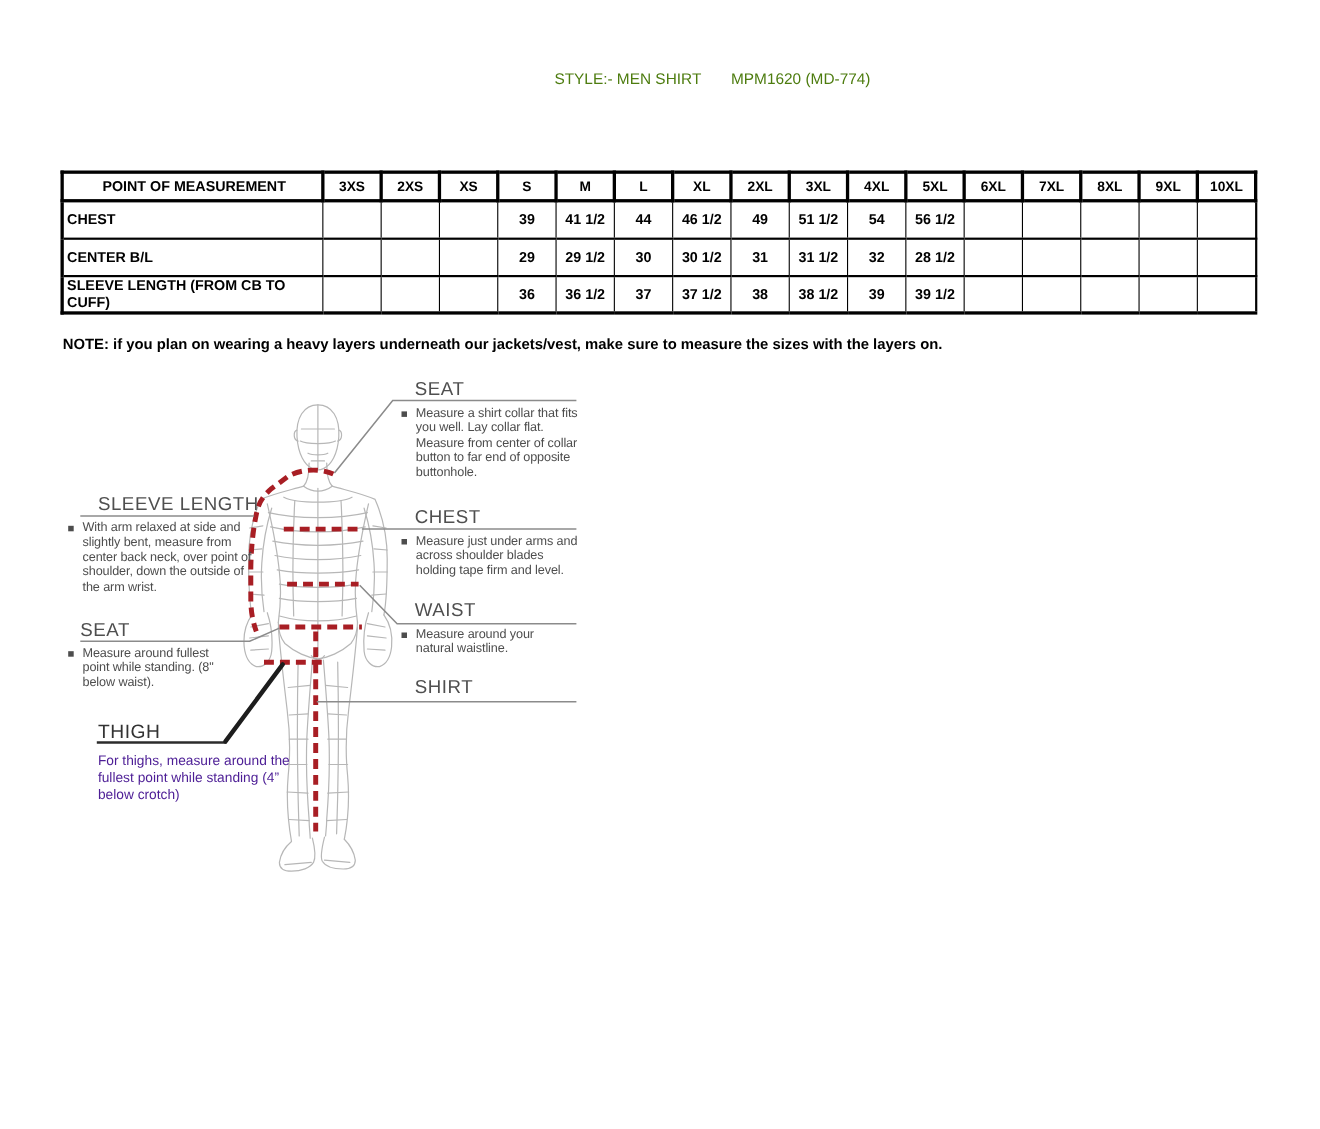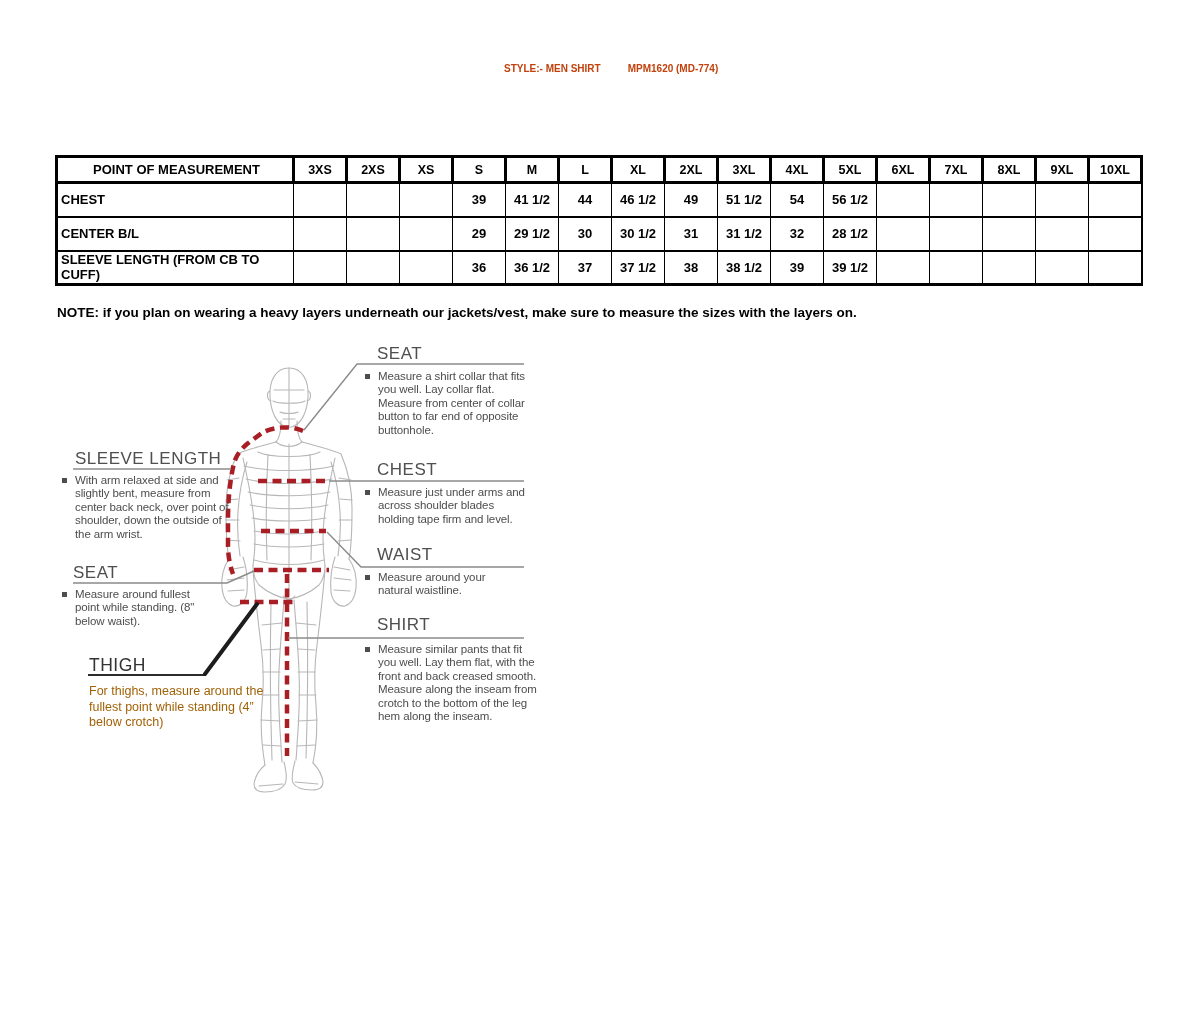--- a/index.html
+++ b/index.html
@@ -9,23 +9,23 @@
     width: 1200px;
     height: 1026px;
     background: #fff;
     font-family: "Liberation Sans", sans-serif;
     overflow: hidden;
   }
   
   #title {
     position: absolute;
     left: 504px; top: 63px;
-    font-weight: bold;
-    font-size: 10px;
-    color: #c2410c;
+    font-weight: normal;
+    font-size: 14px;
+    color: #4d7c0f;
     white-space: nowrap;
   }
   #title .code { margin-left: 27px; }
 
   
   #size-table {
     position: absolute;
     left: 55px; top: 155px;
     width: 1088px;
     border-collapse: collapse;
@@ -87,33 +87,33 @@
   .guide-p .bullet {
     position: absolute;
     left: -13px; top: 4px;
     width: 4.5px; height: 4.5px;
     background: #4d4d4d;
     display: inline-block;
   }
   #thigh-p {
     font-size: 12.5px;
     line-height: 15.5px;
-    color: #a16207;
+    color: #4c1d95;
     letter-spacing: 0;
   }
   
   #neck-h   { left: 377px; top: 344px; }
   #neck-p   { left: 378px; top: 370px; width: 160px; }
   #chest-h  { left: 377px; top: 460px; }
   #chest-p  { left: 378px; top: 486px; width: 152px; }
   #waist-h  { left: 377px; top: 545px; }
   #waist-p  { left: 378px; top: 571px; width: 130px; }
   #inseam-h { left: 377px; top: 615px; }
   #inseam-p { left: 378px; top: 643px; width: 160px; }
-  #sleeve-h { left: 75px;  top: 449px; }
+  #sleeve-h { left: 89px;  top: 449px; }
   #sleeve-p { left: 75px;  top: 474px; width: 154px; }
   #seat-h   { left: 73px;  top: 563px; }
   #seat-p   { left: 75px;  top: 588px; width: 132px; }
   #thigh-h  { left: 89px;  top: 655px; }
   #thigh-p  { left: 89px;  top: 684px; width: 176px; }
 </style>
 </head>
 <body>
 
 <div id="page">
@@ -300,21 +300,20 @@
   <div class="guide-h" id="neck-h">SEAT</div>
   <div class="guide-p" id="neck-p"><span class="bullet"></span><span>Measure a shirt collar that fits you well. Lay collar flat. Measure from center of collar button to far end of opposite buttonhole.</span></div>
 
   <div class="guide-h" id="chest-h">CHEST</div>
   <div class="guide-p" id="chest-p"><span class="bullet"></span><span>Measure just under arms and across shoulder blades holding tape firm and level.</span></div>
 
   <div class="guide-h" id="waist-h">WAIST</div>
   <div class="guide-p" id="waist-p"><span class="bullet"></span><span>Measure around your natural waistline.</span></div>
 
   <div class="guide-h" id="inseam-h">SHIRT</div>
-  <div class="guide-p" id="inseam-p"><span class="bullet"></span><span>Measure similar pants that fit you well. Lay them flat, with the front and back creased smooth. Measure along the inseam from crotch to the bottom of the leg hem along the inseam.</span></div>
 
   <div class="guide-h" id="sleeve-h">SLEEVE LENGTH</div>
   <div class="guide-p" id="sleeve-p"><span class="bullet"></span><span>With arm relaxed at side and slightly bent, measure from center back neck, over point of shoulder, down the outside of the arm wrist.</span></div>
 
   <div class="guide-h" id="seat-h">SEAT</div>
   <div class="guide-p" id="seat-p"><span class="bullet"></span><span>Measure around fullest point while standing. (8" below waist).</span></div>
 
   <div class="guide-h dark" id="thigh-h">THIGH</div>
   <div class="guide-p" id="thigh-p">For thighs, measure around the fullest point while standing (4” below crotch)</div>
 

